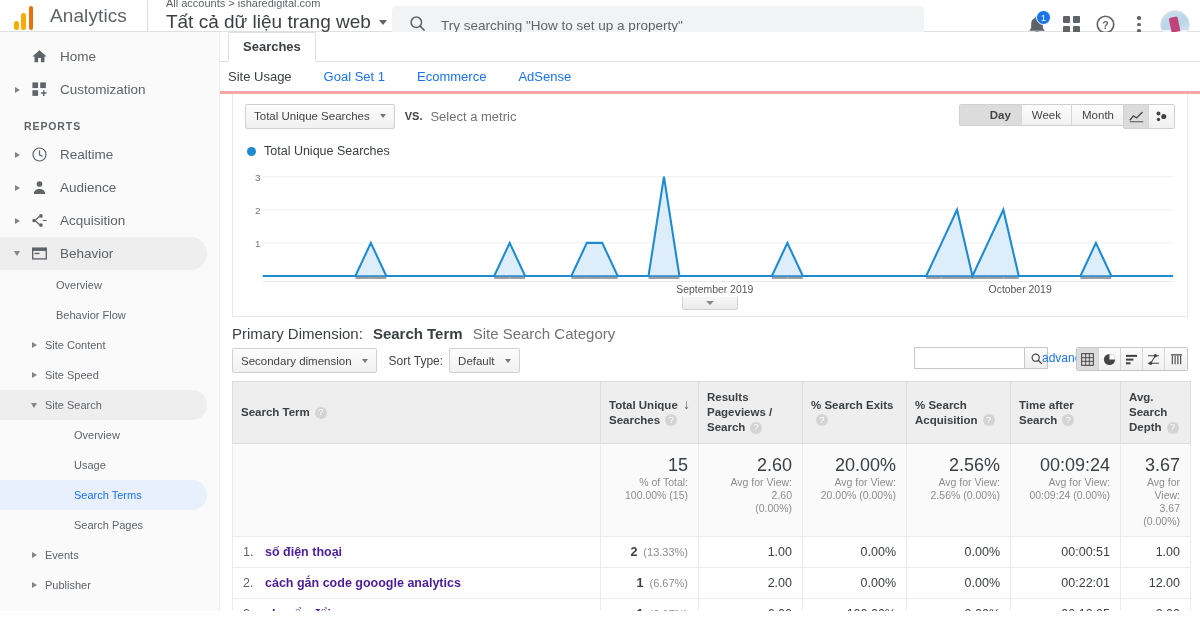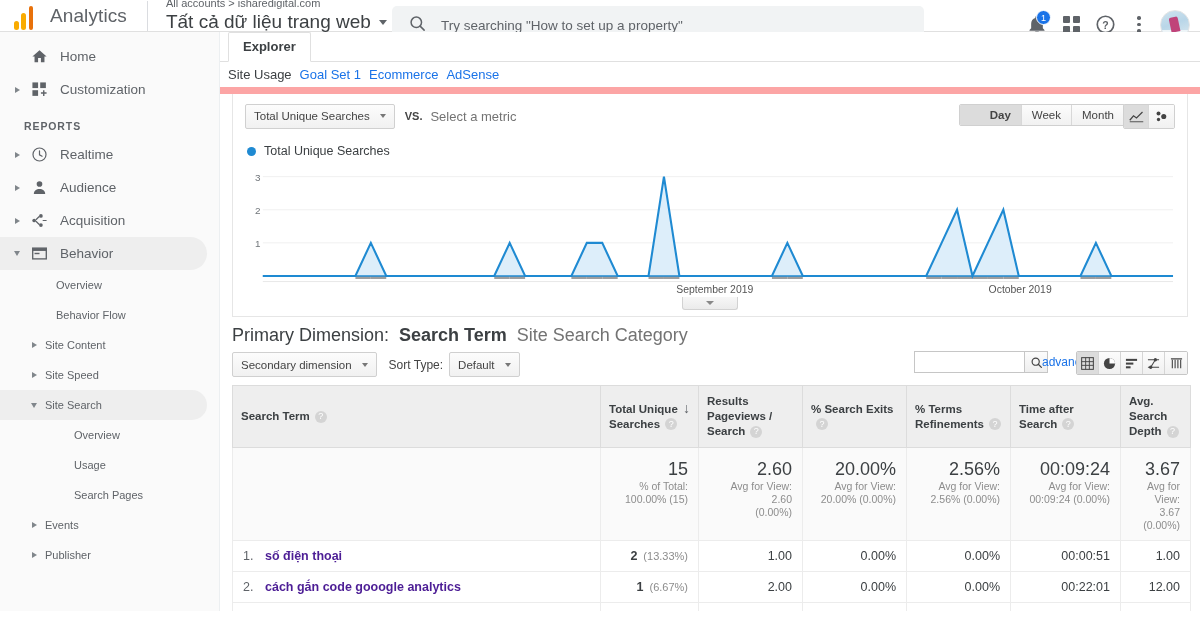--- a/index.html
+++ b/index.html
@@ -93,21 +93,21 @@
   .sub2{ padding-left:70px; }
 
   
   .content{ flex:1; height:579px; background:#fff; overflow:hidden; position:relative; }
   .tabs-strip{ height:30px; padding-left:8px; display:flex; align-items:flex-end; border-bottom:1px solid #e0e0e0; background:#fff; }
   .tab-explorer{
     border:1px solid #e0e0e0; border-bottom:1px solid #fff;
     background:#fff; padding:6px 14px 7px; font-size:13px; font-weight:bold;
     color:#3c4043; margin-bottom:-1px; border-radius:2px 2px 0 0;
   }
-  .subtabs{ height:32px; display:flex; align-items:center; padding-left:8px; gap:8px; border-bottom:7px solid #fca5a5; font-size:13px; }
+  .subtabs{ height:32px; display:flex; align-items:center; padding-left:8px; gap:32px; border-bottom:3px solid #fca5a5; font-size:13px; }
   .subtab{ color:#1a73e8; cursor:pointer; }
   .subtab.active{ color:#3c4043; }
 
   .panel{ margin:0 12px; border:1px solid #e6e6e6; border-top:none; }
   .metric-row{ height:44px; display:flex; align-items:center; padding:0 12px; position:relative; }
   .sel-btn{
     height:25px; min-width:118px; border:1px solid #d0d0d0; border-radius:2px;
     background:linear-gradient(#fcfcfc,#f1f1f1);
     display:inline-flex; align-items:center; padding:0 8px;
     font-size:11.5px; color:#444; cursor:pointer; gap:10px;
@@ -130,21 +130,21 @@
   .handle-row{ height:14px; position:relative; }
   .handle{
     position:absolute; left:50%; transform:translateX(-50%); top:-5px;
     width:56px; height:13px; border:1px solid #d2d2d2; border-top:none;
     background:linear-gradient(#f7f7f7,#ebebeb); border-radius:0 0 3px 3px;
     display:flex; align-items:center; justify-content:center;
   }
   .handle .cd{ width:0;height:0;border-left:4px solid transparent;border-right:4px solid transparent;border-top:4.5px solid #888; }
 
   
-  .dimrow{ display:flex; align-items:center; gap:10px; padding:8px 12px 6px; font-size:18px; }
+  .dimrow{ display:flex; align-items:center; gap:10px; padding:8px 12px 6px; font-size:15px; }
   .dimrow .b{ font-weight:bold; }
   .toolrow{ display:flex; align-items:center; padding:0 12px 8px; position:relative; }
   .lbl-sort{ font-size:12px; color:#444; margin:0 6px 0 12px; }
   .tablesearch{ position:absolute; right:152px; top:-1px; display:flex; }
   .tablesearch input{
     width:110px; height:22px; border:1px solid #c6c6c6; border-right:none;
     font-size:12px; padding:0 6px; outline:none; background:#fff;
   }
   .tablesearch .sbtn{ width:24px; height:22px; border:1px solid #c6c6c6; background:linear-gradient(#fcfcfc,#eee); display:flex; align-items:center; justify-content:center; cursor:pointer; }
   .advanced{ position:absolute; right:106px; top:3px; color:#1a73e8; font-size:12px; cursor:pointer; }
@@ -356,20 +356,23 @@
         </span>
       <span class="lbl">Site Search</span>
     </div>
 
     <div class="sub-row sub2">
       <span class="lbl">Overview</span>
     </div>
     <div class="sub-row sub2">
       <span class="lbl">Usage</span>
     </div>
+    <div class="sub-row sub2 sel-blue">
+      <span class="lbl">Search Terms</span>
+    </div>
     <div class="sub-row sub2">
       <span class="lbl">Search Pages</span>
     </div>
 
     <div class="sub-row has-tw">
       <span class="tw">
           <i class="tri-r"></i>
         </span>
       <span class="lbl">Events</span>
     </div>
@@ -378,21 +381,21 @@
           <i class="tri-r"></i>
         </span>
       <span class="lbl">Publisher</span>
     </div>
 
   </div>
 
   <div class="content">
 
     <div class="tabs-strip">
-      <div class="tab-explorer">Explorer</div>
+      <div class="tab-explorer">Searches</div>
     </div>
 
     <div class="subtabs">
       <div class="subtab active">Site Usage</div>
       <div class="subtab">Goal Set 1</div>
       <div class="subtab">Ecommerce</div>
       <div class="subtab">AdSense</div>
     </div>
 
     <div class="panel">
@@ -569,21 +572,21 @@
             <span class="sortarrow">↓</span>
             <span>Total Unique Searches</span><span class="qm">?</span>
           </th>
           <th class="num">
             <span>Results Pageviews / Search</span><span class="qm">?</span>
           </th>
           <th class="num">
             <span>% Search Exits</span><span class="qm">?</span>
           </th>
           <th class="num">
-            <span>% Terms Refinements</span><span class="qm">?</span>
+            <span>% Search Acquisition</span><span class="qm">?</span>
           </th>
           <th class="num">
             <span>Time after Search</span><span class="qm">?</span>
           </th>
           <th class="num">
             <span>Avg. Search Depth</span><span class="qm">?</span>
           </th>
         </tr>
       </thead>
       <tbody id="tbody">

